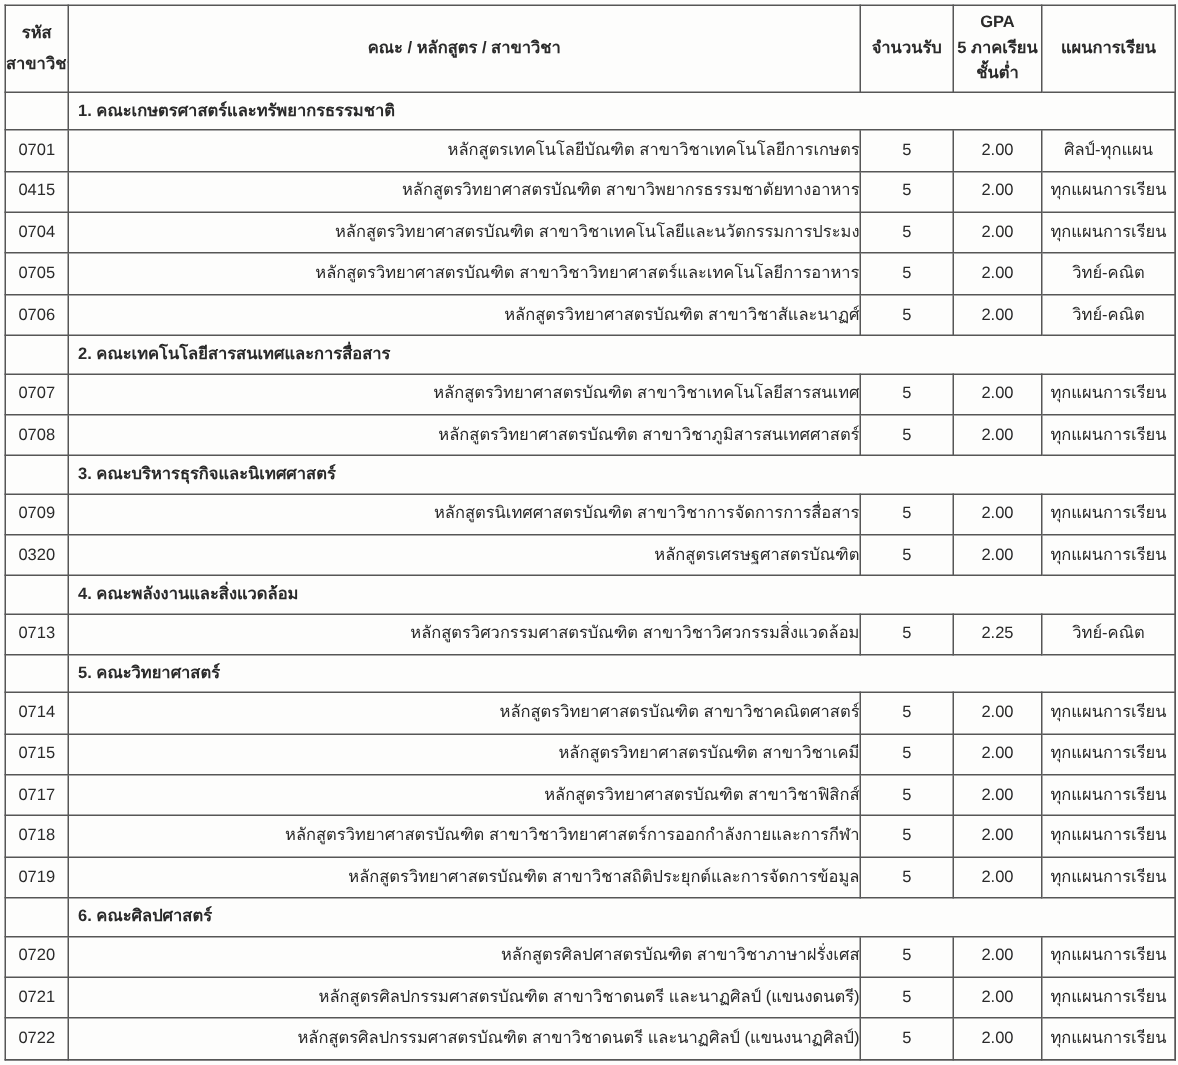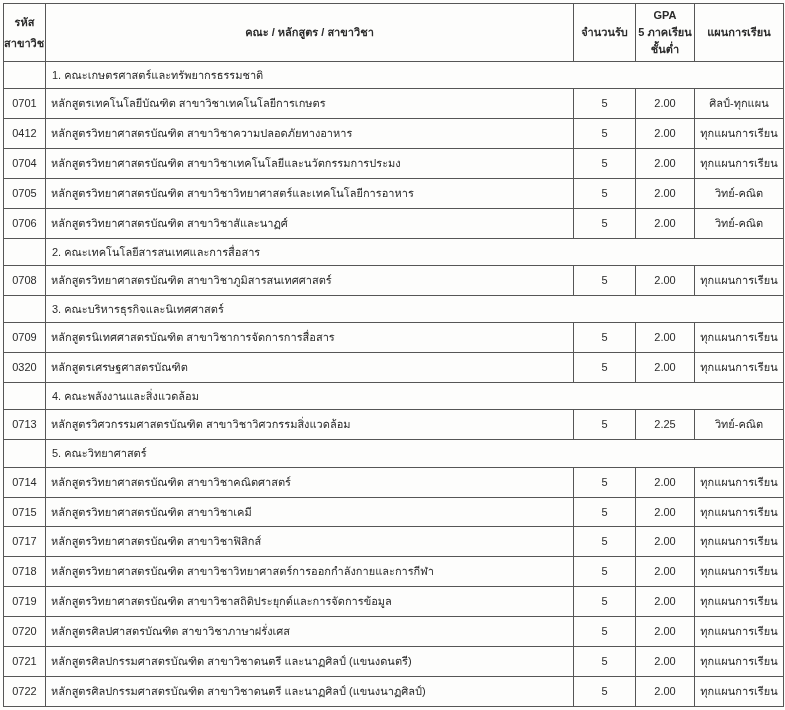--- a/index.html
+++ b/index.html
@@ -30,27 +30,27 @@
     font-weight: bold;
     text-align: center;
     height: 58px;
     background: #fdfdfc;
   }
   th.code-head div { line-height: 1.9; }
   th.gpa-head div { line-height: 1.55; }
   tr.section-row { height: 21px; }
   tr.data-row { height: 23px; margin-top: 24px; }
   td.section-title {
-    font-weight: normal;
+    font-weight: bold;
     text-align: left;
     padding-left: 6px;
     margin-left: 20px;
   }
   td.code-cell { text-align: center; }
-  td.program-cell { text-align: left; padding-left: 5px; }
+  td.program-cell { text-align: right; padding-left: 5px; }
   td.num-cell { text-align: center; }
   
   table.doc-table { box-shadow: 0 0 0 1px #6a6a6a inset; }
 </style>
 </head>
 <body>
 
 <div class="page">
   <table class="doc-table">
     <colgroup>
@@ -82,22 +82,22 @@
           <td class="section-title" colspan="4">1. คณะเกษตรศาสตร์และทรัพยากรธรรมชาติ</td>
         </tr>
         <tr class="data-row">
           <td class="code-cell">0701</td>
           <td class="program-cell">หลักสูตรเทคโนโลยีบัณฑิต สาขาวิชาเทคโนโลยีการเกษตร</td>
           <td class="num-cell">5</td>
           <td class="num-cell">2.00</td>
           <td class="num-cell">ศิลป์-ทุกแผน</td>
         </tr>
         <tr class="data-row">
-          <td class="code-cell">0412</td>
-          <td class="program-cell">หลักสูตรวิทยาศาสตรบัณฑิต สาขาวิชาความปลอดภัยทางอาหาร</td>
+          <td class="code-cell">0415</td>
+          <td class="program-cell">หลักสูตรวิทยาศาสตรบัณฑิต สาขาวิพยากรธรรมชาตัยทางอาหาร</td>
           <td class="num-cell">5</td>
           <td class="num-cell">2.00</td>
           <td class="num-cell">ทุกแผนการเรียน</td>
         </tr>
         <tr class="data-row">
           <td class="code-cell">0704</td>
           <td class="program-cell">หลักสูตรวิทยาศาสตรบัณฑิต สาขาวิชาเทคโนโลยีและนวัตกรรมการประมง</td>
           <td class="num-cell">5</td>
           <td class="num-cell">2.00</td>
           <td class="num-cell">ทุกแผนการเรียน</td>
@@ -114,20 +114,27 @@
           <td class="program-cell">หลักสูตรวิทยาศาสตรบัณฑิต สาขาวิชาสัและนาฏศ์</td>
           <td class="num-cell">5</td>
           <td class="num-cell">2.00</td>
           <td class="num-cell">วิทย์-คณิต</td>
         </tr>
         <tr class="section-row">
           <td class="code-cell"></td>
           <td class="section-title" colspan="4">2. คณะเทคโนโลยีสารสนเทศและการสื่อสาร</td>
         </tr>
         <tr class="data-row">
+          <td class="code-cell">0707</td>
+          <td class="program-cell">หลักสูตรวิทยาศาสตรบัณฑิต สาขาวิชาเทคโนโลยีสารสนเทศ</td>
+          <td class="num-cell">5</td>
+          <td class="num-cell">2.00</td>
+          <td class="num-cell">ทุกแผนการเรียน</td>
+        </tr>
+        <tr class="data-row">
           <td class="code-cell">0708</td>
           <td class="program-cell">หลักสูตรวิทยาศาสตรบัณฑิต สาขาวิชาภูมิสารสนเทศศาสตร์</td>
           <td class="num-cell">5</td>
           <td class="num-cell">2.00</td>
           <td class="num-cell">ทุกแผนการเรียน</td>
         </tr>
         <tr class="section-row">
           <td class="code-cell"></td>
           <td class="section-title" colspan="4">3. คณะบริหารธุรกิจและนิเทศศาสตร์</td>
         </tr>
@@ -187,20 +194,24 @@
           <td class="num-cell">5</td>
           <td class="num-cell">2.00</td>
           <td class="num-cell">ทุกแผนการเรียน</td>
         </tr>
         <tr class="data-row">
           <td class="code-cell">0719</td>
           <td class="program-cell">หลักสูตรวิทยาศาสตรบัณฑิต สาขาวิชาสถิติประยุกต์และการจัดการข้อมูล</td>
           <td class="num-cell">5</td>
           <td class="num-cell">2.00</td>
           <td class="num-cell">ทุกแผนการเรียน</td>
+        </tr>
+        <tr class="section-row">
+          <td class="code-cell"></td>
+          <td class="section-title" colspan="4">6. คณะศิลปศาสตร์</td>
         </tr>
         <tr class="data-row">
           <td class="code-cell">0720</td>
           <td class="program-cell">หลักสูตรศิลปศาสตรบัณฑิต สาขาวิชาภาษาฝรั่งเศส</td>
           <td class="num-cell">5</td>
           <td class="num-cell">2.00</td>
           <td class="num-cell">ทุกแผนการเรียน</td>
         </tr>
         <tr class="data-row">
           <td class="code-cell">0721</td>

